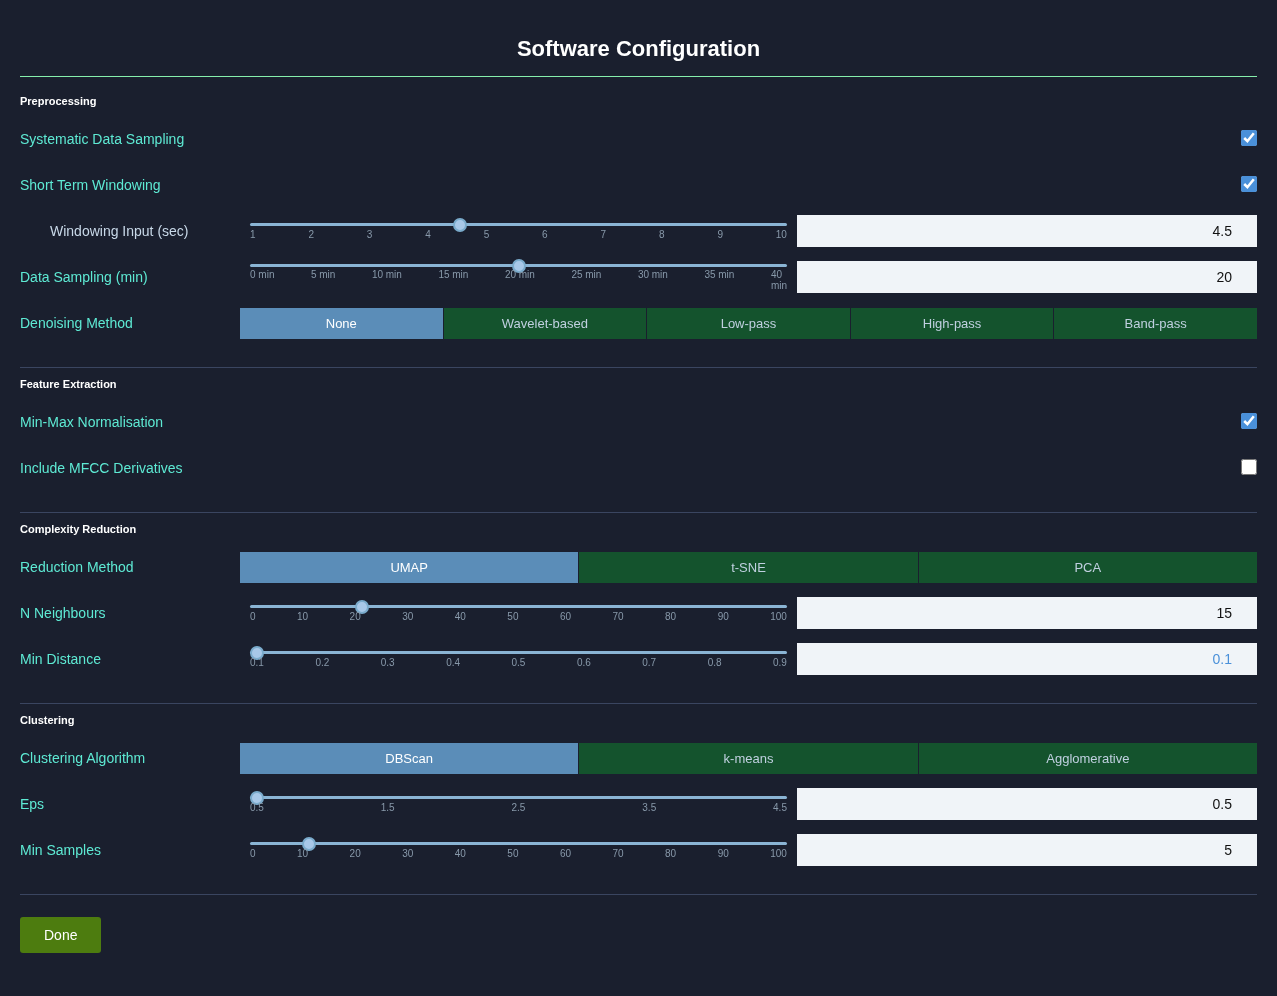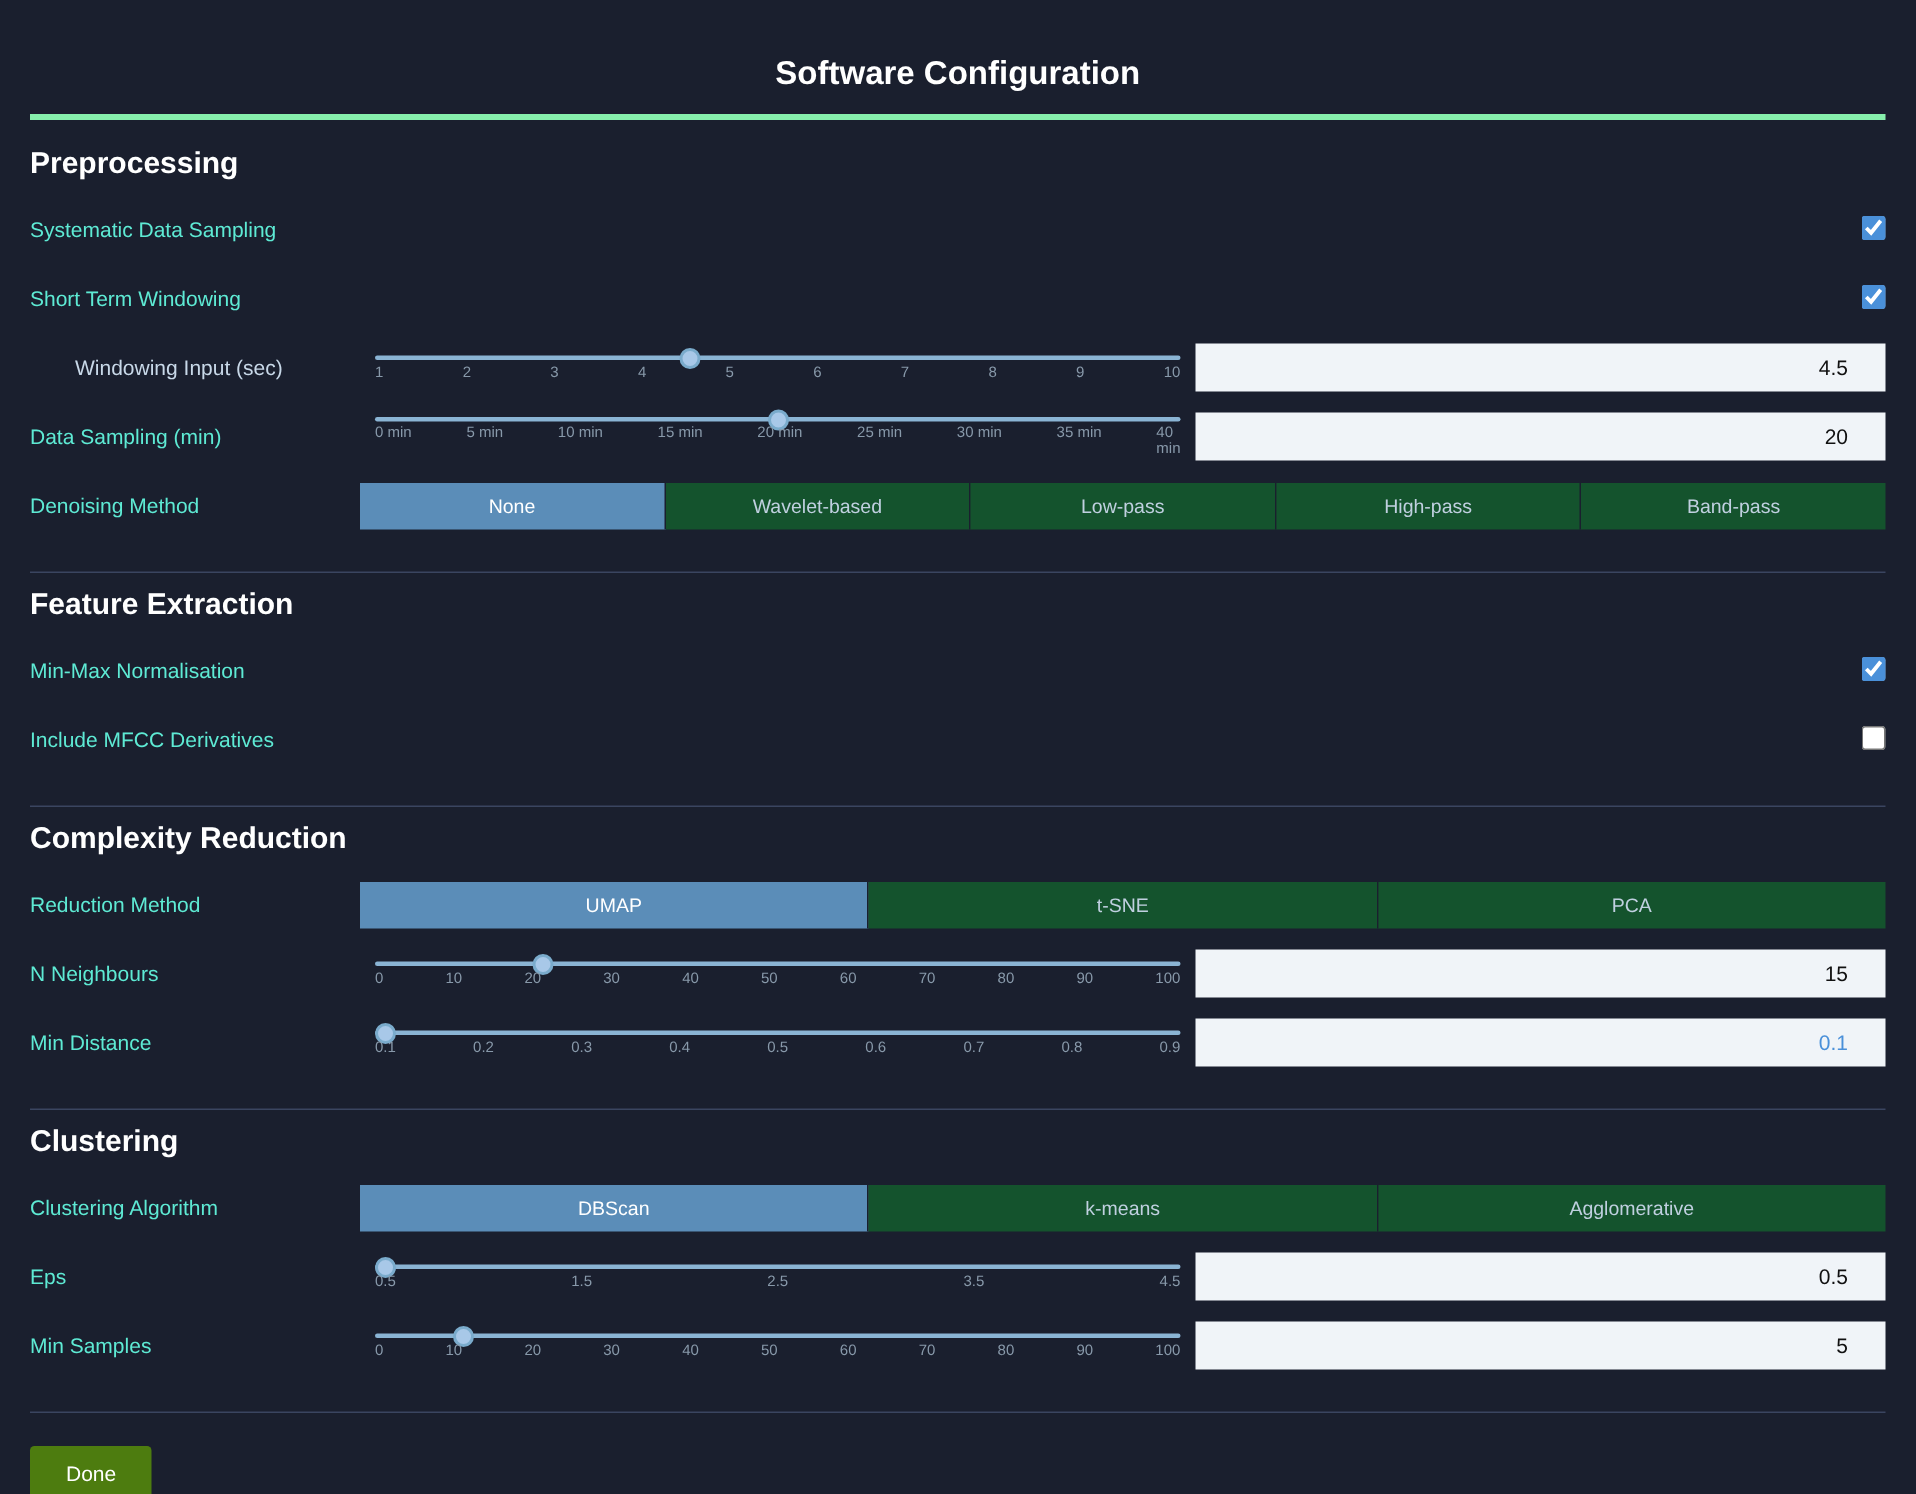--- a/index.html
+++ b/index.html
@@ -16,26 +16,26 @@
     .page-container {
       padding: 20px 20px 30px 20px;
     }
 
     .page-title {
       text-align: center;
       font-size: 22px;
       font-weight: bold;
       color: #ffffff;
       padding: 16px 0 14px 0;
-      border-bottom: 4px solid #86efac;
+      border-bottom: 1px solid #86efac;
       margin-bottom: 18px;
     }
 
     .section-title {
-      font-size: 20px;
+      font-size: 11px;
       font-weight: bold;
       color: #ffffff;
       margin-bottom: 14px;
     }
 
     .section {
       margin-bottom: 10px;
       padding-bottom: 16px;
       border-bottom: 1px solid #3a4560;
     }
@@ -143,21 +143,20 @@
       padding: 6px 10px;
       text-align: right;
       font-size: 14px;
       height: 32px;
     }
 
     
     .btn-group {
       display: flex;
       flex: 1;
-      justify-content: center;
     }
 
     .btn-option {
       flex: 1;
       padding: 8px 10px;
       background: #14532d;
       color: #c0d0e0;
       border: none;
       cursor: pointer;
       font-size: 13px;

